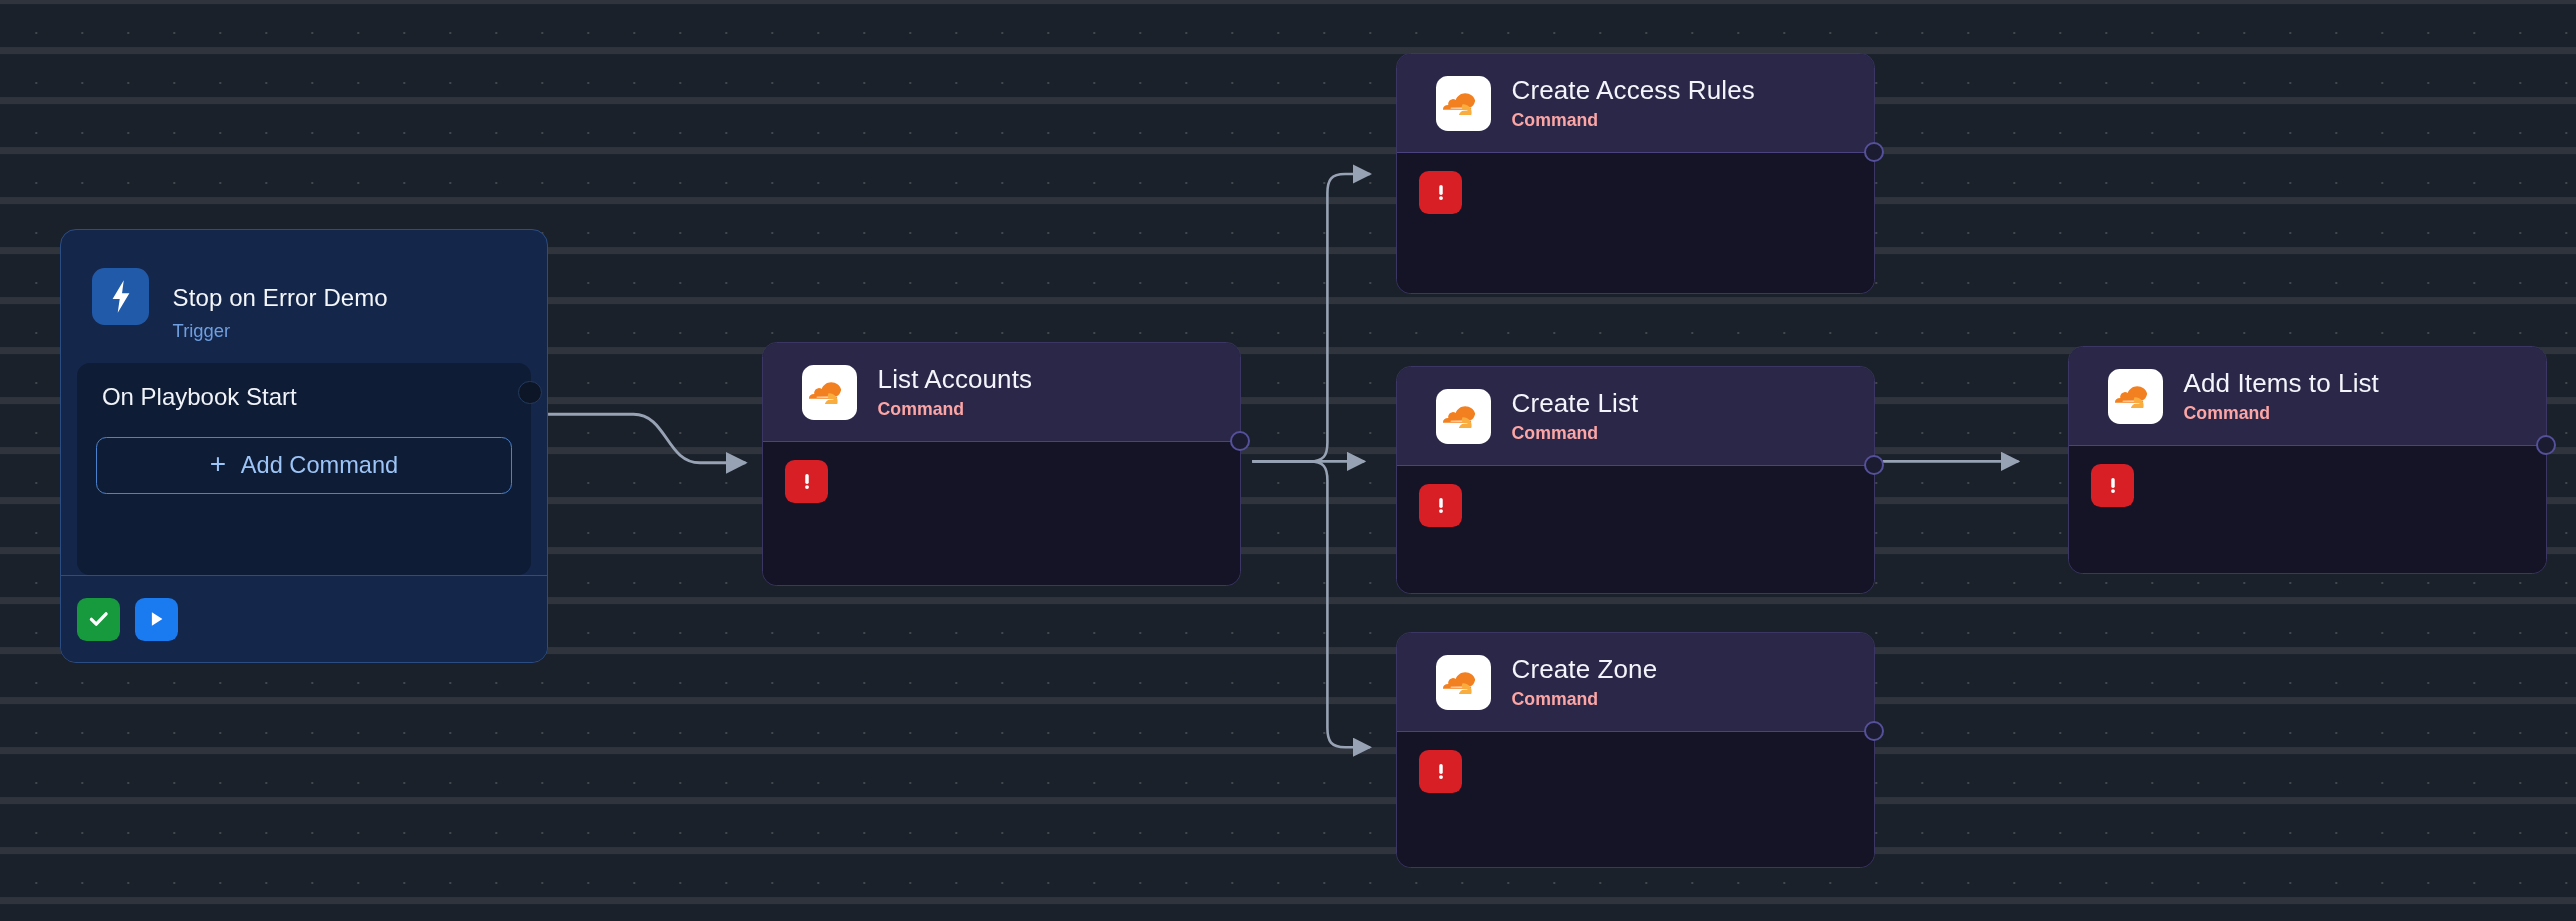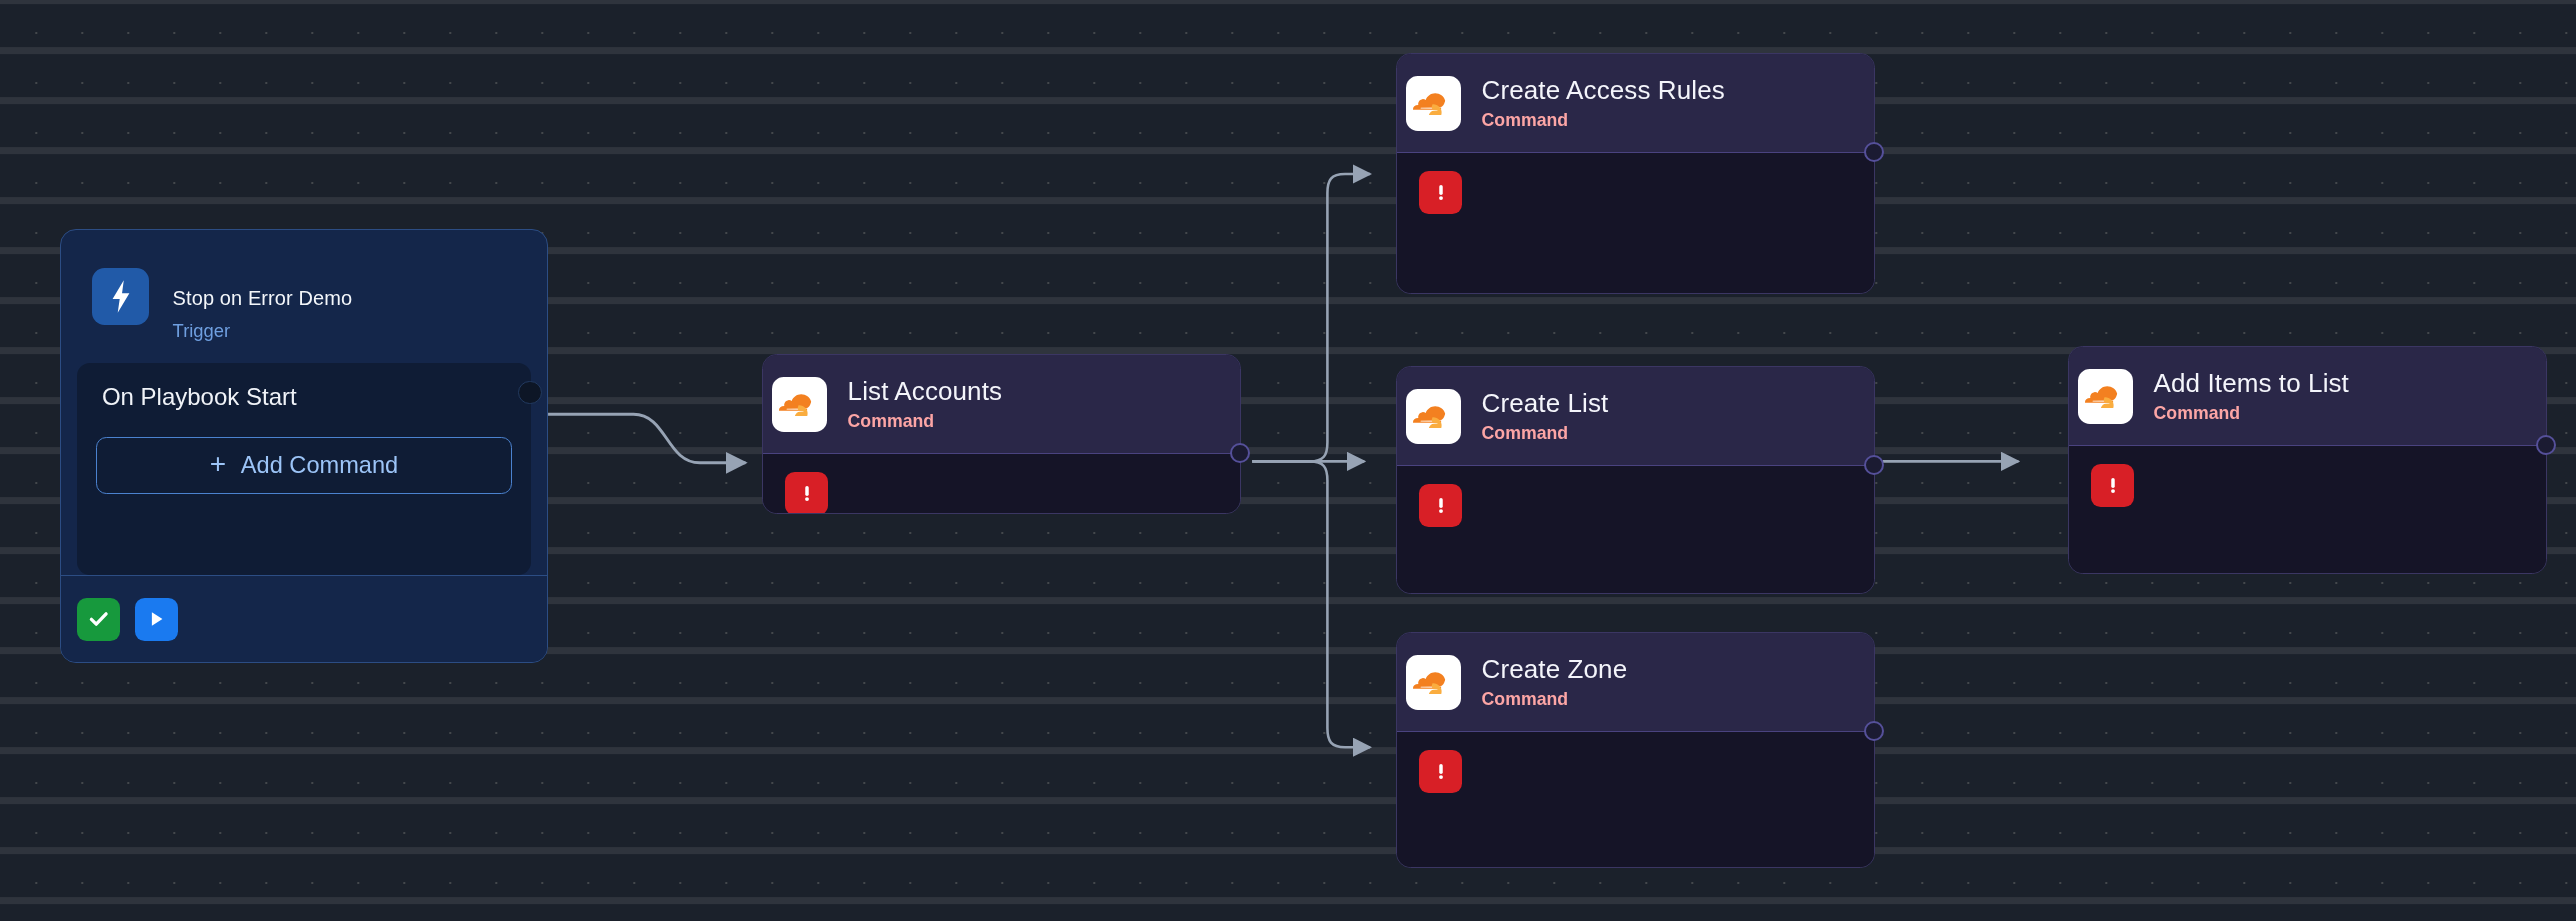--- a/index.html
+++ b/index.html
@@ -82,21 +82,21 @@
     flex: 0 0 auto;
   }
   .trigger-head-text {
     margin-left: 23.6px;
     display: flex;
     flex-direction: column;
     justify-content: center;
   }
   .trigger-title {
     color: #f3f6fa;
-    font-size: 20px;
+    font-size: 24px;
     line-height: 34px;
     letter-spacing: 0.1px;
     margin-top: 30px;
   }
   .trigger-subtitle {
     color: #6f9fe0;
     font-size: 18.4px;
     font-weight: normal;
     line-height: 22px;
     margin-top: 4.4px;
@@ -190,21 +190,21 @@
     width: 100%;
     height: 100%;
     display: flex;
     flex-direction: column;
   }
   .cmd-header {
     background: #2a2748;
     height: 99px;
     display: flex;
     align-items: center;
-    padding-left: 9px;
+    padding-left: 39px;
     box-sizing: border-box;
     border-bottom: 1.8px solid #4a4380;
     flex: 0 0 auto;
   }
   .cmd-icon-tile {
     width: 55px;
     height: 55px;
     border-radius: 11.8px;
     background: #ffffff;
     display: flex;
@@ -317,21 +317,21 @@
         </svg>
       </div>
       <div class="footer-btn btn-blue">
         <svg width="22" height="22" viewBox="0 0 24 24" class="cf-svg">
           <path d="M7.5 4.6 L19 12 L7.5 19.4 z" fill="#ffffff"></path>
         </svg>
       </div>
     </div>
   </div>
 
-  <div class="node cmd-node" style="left:762px; top:354px; width:479px; height:160px;">
+  <div class="node cmd-node" style="left:762px; top:342px; width:479px; height:244px;">
     <div class="cmd-inner">
       <div class="cmd-header">
         <div class="cmd-icon-tile">
           <svg width="41" height="41" viewBox="0 0 64 64" class="cf-svg">
             <path d="M53.5 36.5c.6-1.9.4-3.7-.5-5-.9-1.2-2.3-1.9-4.1-2l-33.8-.4c-.2 0-.4-.1-.5-.3-.1-.2-.1-.4 0-.6.1-.3.4-.5.7-.5l34.1-.4c4-.2 8.4-3.5 9.9-7.5l1.9-5c.1-.2.1-.4 0-.6C58.9 5.4 51.2 0 42.2 0 33.9 0 26.8 5.4 24.2 12.9c-1.7-1.3-3.9-1.9-6.3-1.7-4.2.4-7.6 3.8-8 8-.1 1.1 0 2.1.2 3.1C3.3 22.5 0 25.9 0 30.1c0 .4 0 .8.1 1.1 0 .2.2.3.4.3h46.5c.2 0 .4-.1.5-.3l6-4.7z" fill="#f38020" transform="translate(0,16) scale(0.82)"></path>
             <path d="M57.3 29.3c-.3 0-.6 0-.9.1-.2 0-.4.2-.4.4l-1.3 4.4c-.6 1.9-.4 3.7.5 5 .9 1.2 2.3 1.9 4.1 2l7.2.4c.2 0 .4.1.5.3.1.2.1.4 0 .6-.1.3-.4.5-.7.5l-7.5.4c-4.1.2-8.4 3.5-9.9 7.5l-.5 1.4c-.1.3.1.6.4.6h25.8c.3 0 .5-.2.6-.4.4-1.6.7-3.3.7-5.1 0-9.9-8.1-18-18-18z" fill="#faad3f" transform="translate(-10,12) scale(0.72)"></path>
           </svg>
         </div>
         <div class="cmd-head-text">
           <div class="cmd-title">List Accounts</div>

